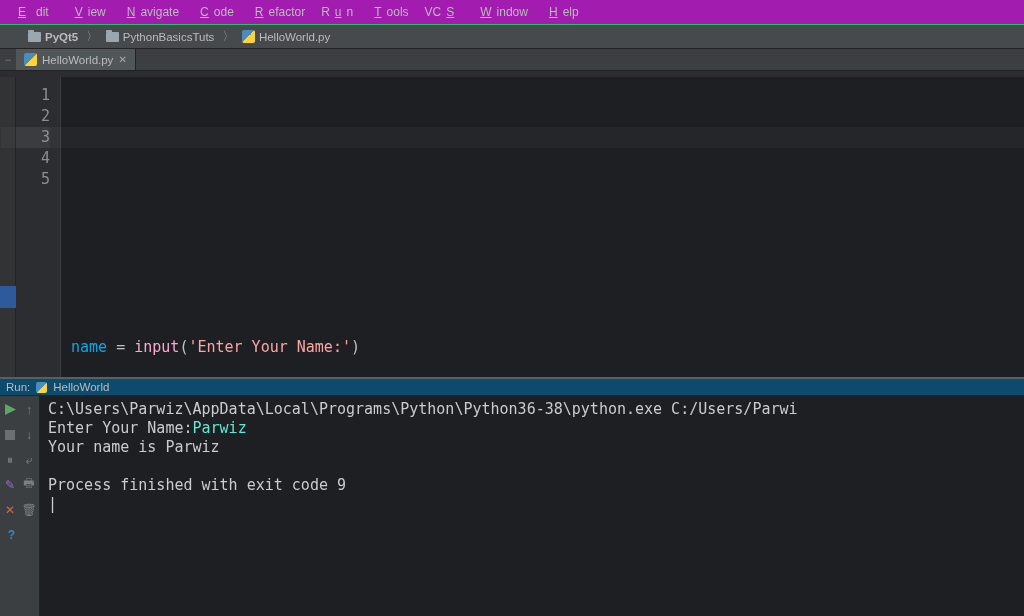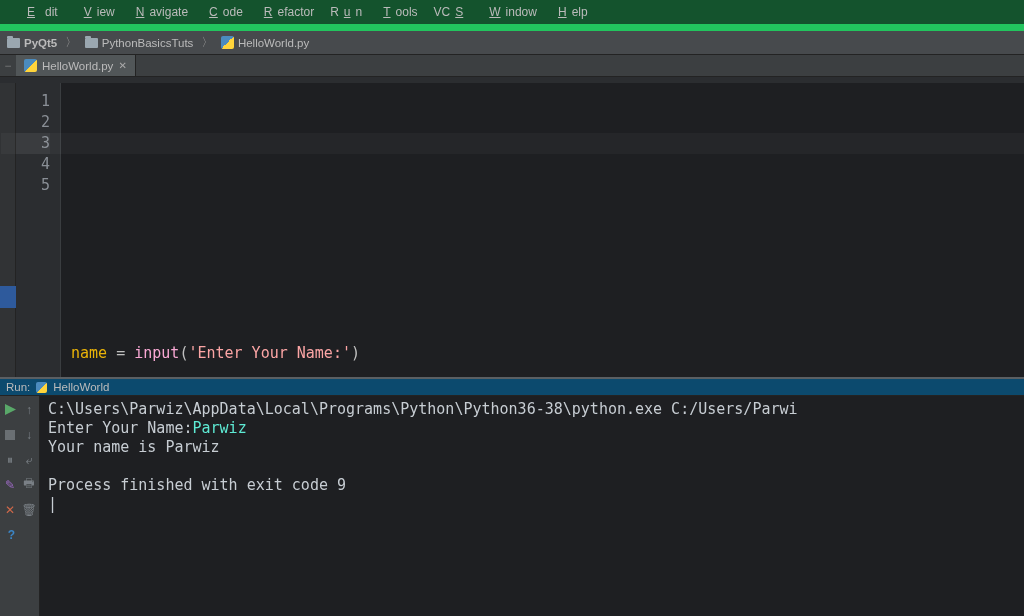--- a/index.html
+++ b/index.html
@@ -10,31 +10,31 @@
   font-size: 12px;
   background: #2b2d30;
   color: #bbbbbb;
   overflow: hidden;
   display: flex;
   flex-direction: column;
 }
 .menubar {
   display: flex;
   gap: 6px;
-  padding: 3px 17px;
-  background: #14532d;
-  border-bottom: 7px solid #22c55e;
+  padding: 3px 8px;
+  background: #a21caf;
+  border-bottom: 1px solid #22c55e;
 }
 .menubar span { padding: 2px 5px; cursor: pointer; }
 .underline { text-decoration: underline; text-decoration-thickness: 1px; }
 .breadcrumb {
   display: flex;
   align-items: center;
   gap: 4px;
-  padding: 4px 4px;
+  padding: 4px 25px;
   background: #474a4d;
   border-bottom: 1px solid #232323;
   font-size: 11.5px;
 }
 .bc-item { display: flex; align-items: center; gap: 4px; padding: 1px 3px; }
 .bc-sep { color: #999; margin: 0 1px; }
 .folder-icon {
   width: 13px; height: 10px; background: #9aa7b0; border-radius: 1px;
   position: relative;
 }
@@ -98,21 +98,21 @@
 }
 .hl-line {
   position: absolute;
   left: -60px; right: 0;
   height: 21px;
   background: rgba(255,255,255,0.035);
   pointer-events: none;
 }
 .tok-builtin { color: #f9a8d4; }
 .tok-str { color: #fca5a5; }
-.tok-id { color: #eab308; }
+.tok-id { color: #0ea5e9; }
 .tok-punc { color: #c0c0c0; }
 .run-header {
   display: flex; align-items: center; gap: 6px;
   padding: 2px 6px;
   background: #0c4a6e;
   border-top: 2px solid #5b5f63;
   border-bottom: 1px solid #232323;
   font-size: 11.5px;
 }
 .run-panel {

